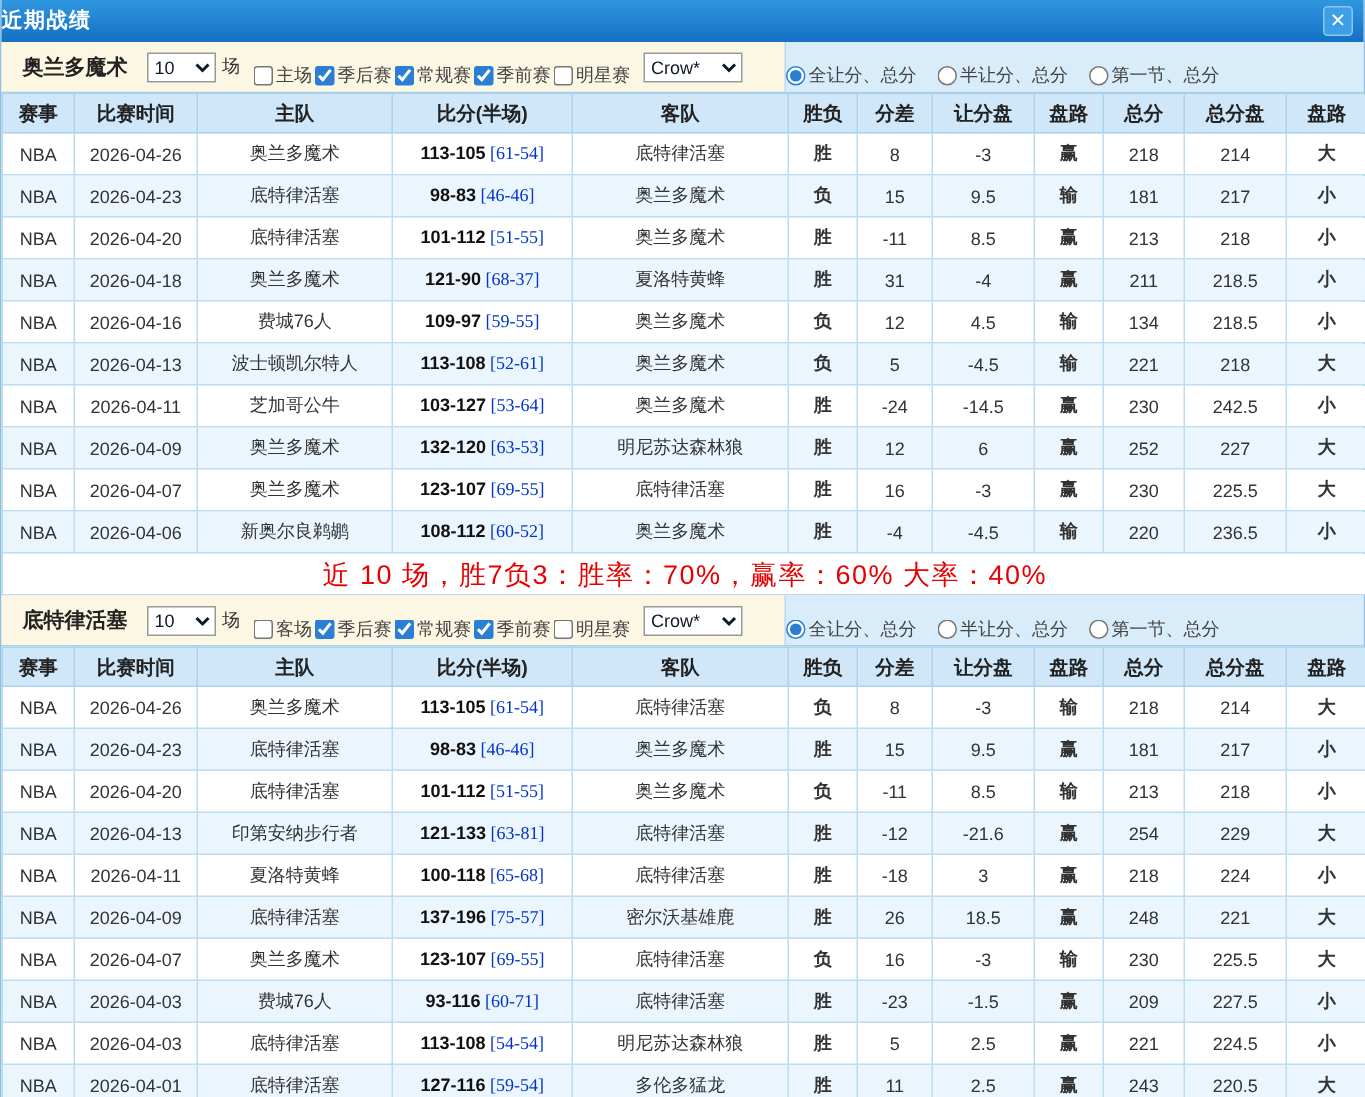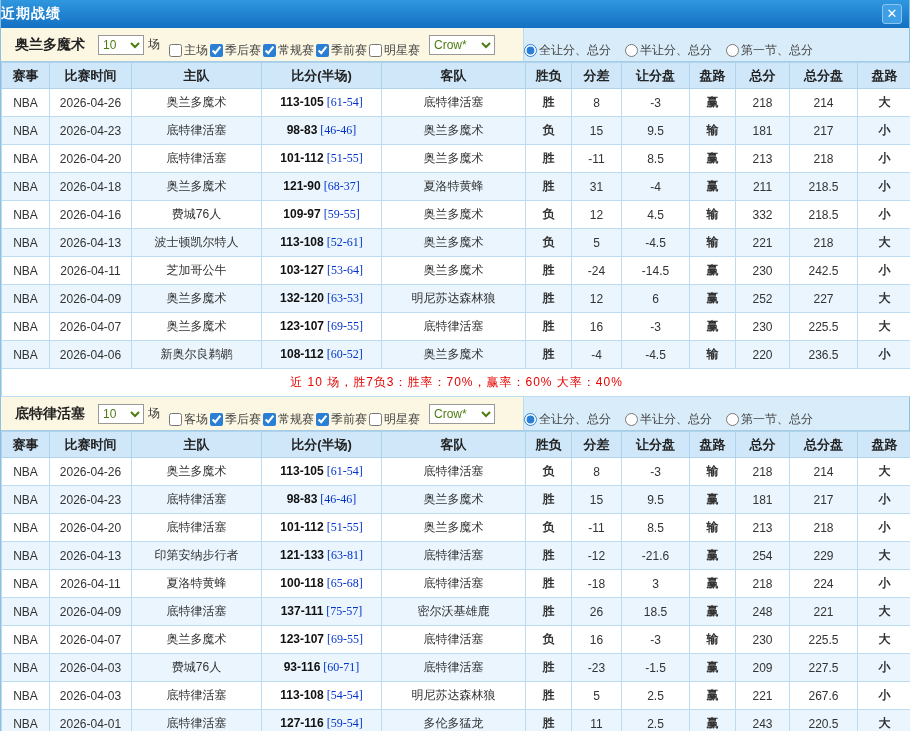--- a/index.html
+++ b/index.html
@@ -24,21 +24,21 @@
     width:20px; height:20px; line-height:18px;
     background:#3f9fe6; border:1px solid #8cc6f0; border-radius:3px;
     color:#fff; text-align:center; font-size:13px; cursor:pointer;
   }
 
   
   .filterbar { display:flex; height:34px; border-bottom:1px solid #a6cce6; }
   .filter-left { flex:1; background:#fcf7e3; display:flex; align-items:center; padding-left:14px; gap:3px; }
   .filter-right { width:386px; background:#d9ecf9; display:flex; align-items:center; justify-content:flex-start; gap:12px; border-left:1px solid #bcd9ee; }
   .team-name { font-weight:bold; font-size:14px; color:#222; margin-right:10px; }
-  select { font-size:12px; height:20px; border:1px solid #999; background:#fff; color:#4d7c0f; }
+  select { font-size:12px; height:20px; border:1px solid #999; background:#fff; color:#0f172a; }
   .count-select { width:46px; margin-right:1px; }
   .company-select { width:66px; margin-left:4px; }
   .suffix { margin-right:6px; }
   .checkboxes { display:inline-flex; align-items:center; }
   .cb, .rb { display:inline-flex; align-items:center; font-size:12px; color:#444; margin-right:2px; cursor:pointer; white-space:nowrap;margin-top:12px; }
   .cb input, .rb input { width:13px; height:13px; margin:0 2px 0 0; accent-color:#2a7fd4; }
 
   
   table.stats { width:100%; border-collapse:collapse; table-layout:fixed; }
   table.stats th {
@@ -55,21 +55,21 @@
   .score-main { font-weight:bold; color:#111; }
   .score-half { color:#0033cc;font-family:Liberation Serif, serif; }
   td.blue { color:#0033cc; }
   td.r { color:#e60000; font-weight:bold; }
   td.g { color:#009933; font-weight:bold; }
   td.sub-home { color:#cc6600; }
   td.sub-away { color:#009933; }
 
   tr.summary-row td {
     background:#ffffff !important;
-    color:#e60000; font-size:12px; height:28px; letter-spacing:1px;
+    color:#e60000; font-size:18px; height:28px; letter-spacing:1px;
   }
 </style>
 </head>
 <body>
 
 <div class="panel">
   <div class="titlebar">
     <span class="title">近期战绩</span>
     <span class="close">✕</span>
   </div>
@@ -210,21 +210,21 @@
             <tr>
               <td>NBA</td>
               <td>2026-04-16</td>
               <td>费城76人</td>
               <td><span class="score-main">109-97</span><span class="score-half"> [59-55]</span></td>
               <td class="sub-away">奥兰多魔术</td>
               <td class="g">负</td>
               <td>12</td>
               <td>4.5</td>
               <td class="g">输</td>
-              <td class="blue">332</td>
+              <td class="blue">134</td>
               <td class="blue">218.5</td>
               <td class="g">小</td>
             </tr>
             <tr>
               <td>NBA</td>
               <td>2026-04-13</td>
               <td>波士顿凯尔特人</td>
               <td><span class="score-main">113-108</span><span class="score-half"> [52-61]</span></td>
               <td class="sub-away">奥兰多魔术</td>
               <td class="g">负</td>
@@ -442,21 +442,21 @@
               <td>3</td>
               <td class="r">赢</td>
               <td class="blue">218</td>
               <td class="blue">224</td>
               <td class="g">小</td>
             </tr>
             <tr>
               <td>NBA</td>
               <td>2026-04-09</td>
               <td class="sub-home">底特律活塞</td>
-              <td><span class="score-main">137-111</span><span class="score-half"> [75-57]</span></td>
+              <td><span class="score-main">137-196</span><span class="score-half"> [75-57]</span></td>
               <td>密尔沃基雄鹿</td>
               <td class="r">胜</td>
               <td>26</td>
               <td>18.5</td>
               <td class="r">赢</td>
               <td class="blue">248</td>
               <td class="blue">221</td>
               <td class="r">大</td>
             </tr>
             <tr>
@@ -491,21 +491,21 @@
               <td>NBA</td>
               <td>2026-04-03</td>
               <td class="sub-home">底特律活塞</td>
               <td><span class="score-main">113-108</span><span class="score-half"> [54-54]</span></td>
               <td>明尼苏达森林狼</td>
               <td class="r">胜</td>
               <td>5</td>
               <td>2.5</td>
               <td class="r">赢</td>
               <td class="blue">221</td>
-              <td class="blue">267.6</td>
+              <td class="blue">224.5</td>
               <td class="g">小</td>
             </tr>
             <tr>
               <td>NBA</td>
               <td>2026-04-01</td>
               <td class="sub-home">底特律活塞</td>
               <td><span class="score-main">127-116</span><span class="score-half"> [59-54]</span></td>
               <td>多伦多猛龙</td>
               <td class="r">胜</td>
               <td>11</td>

